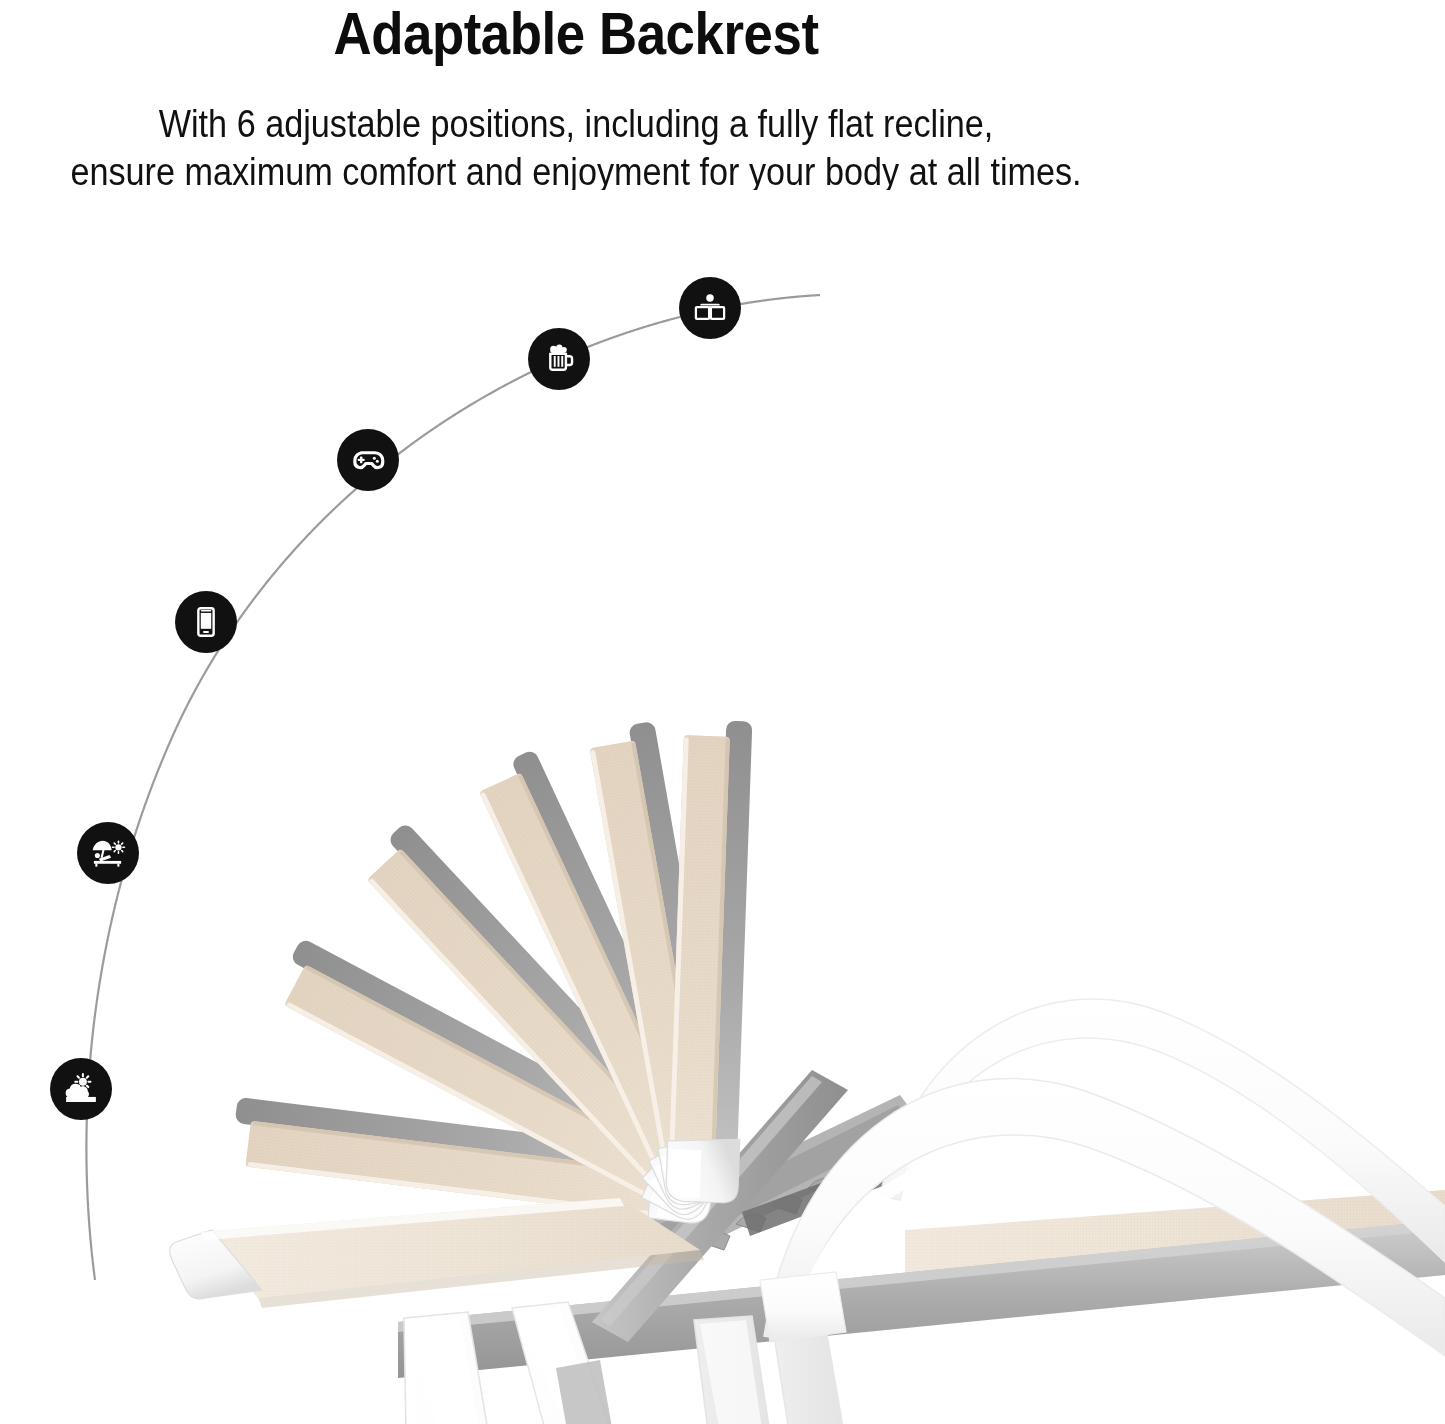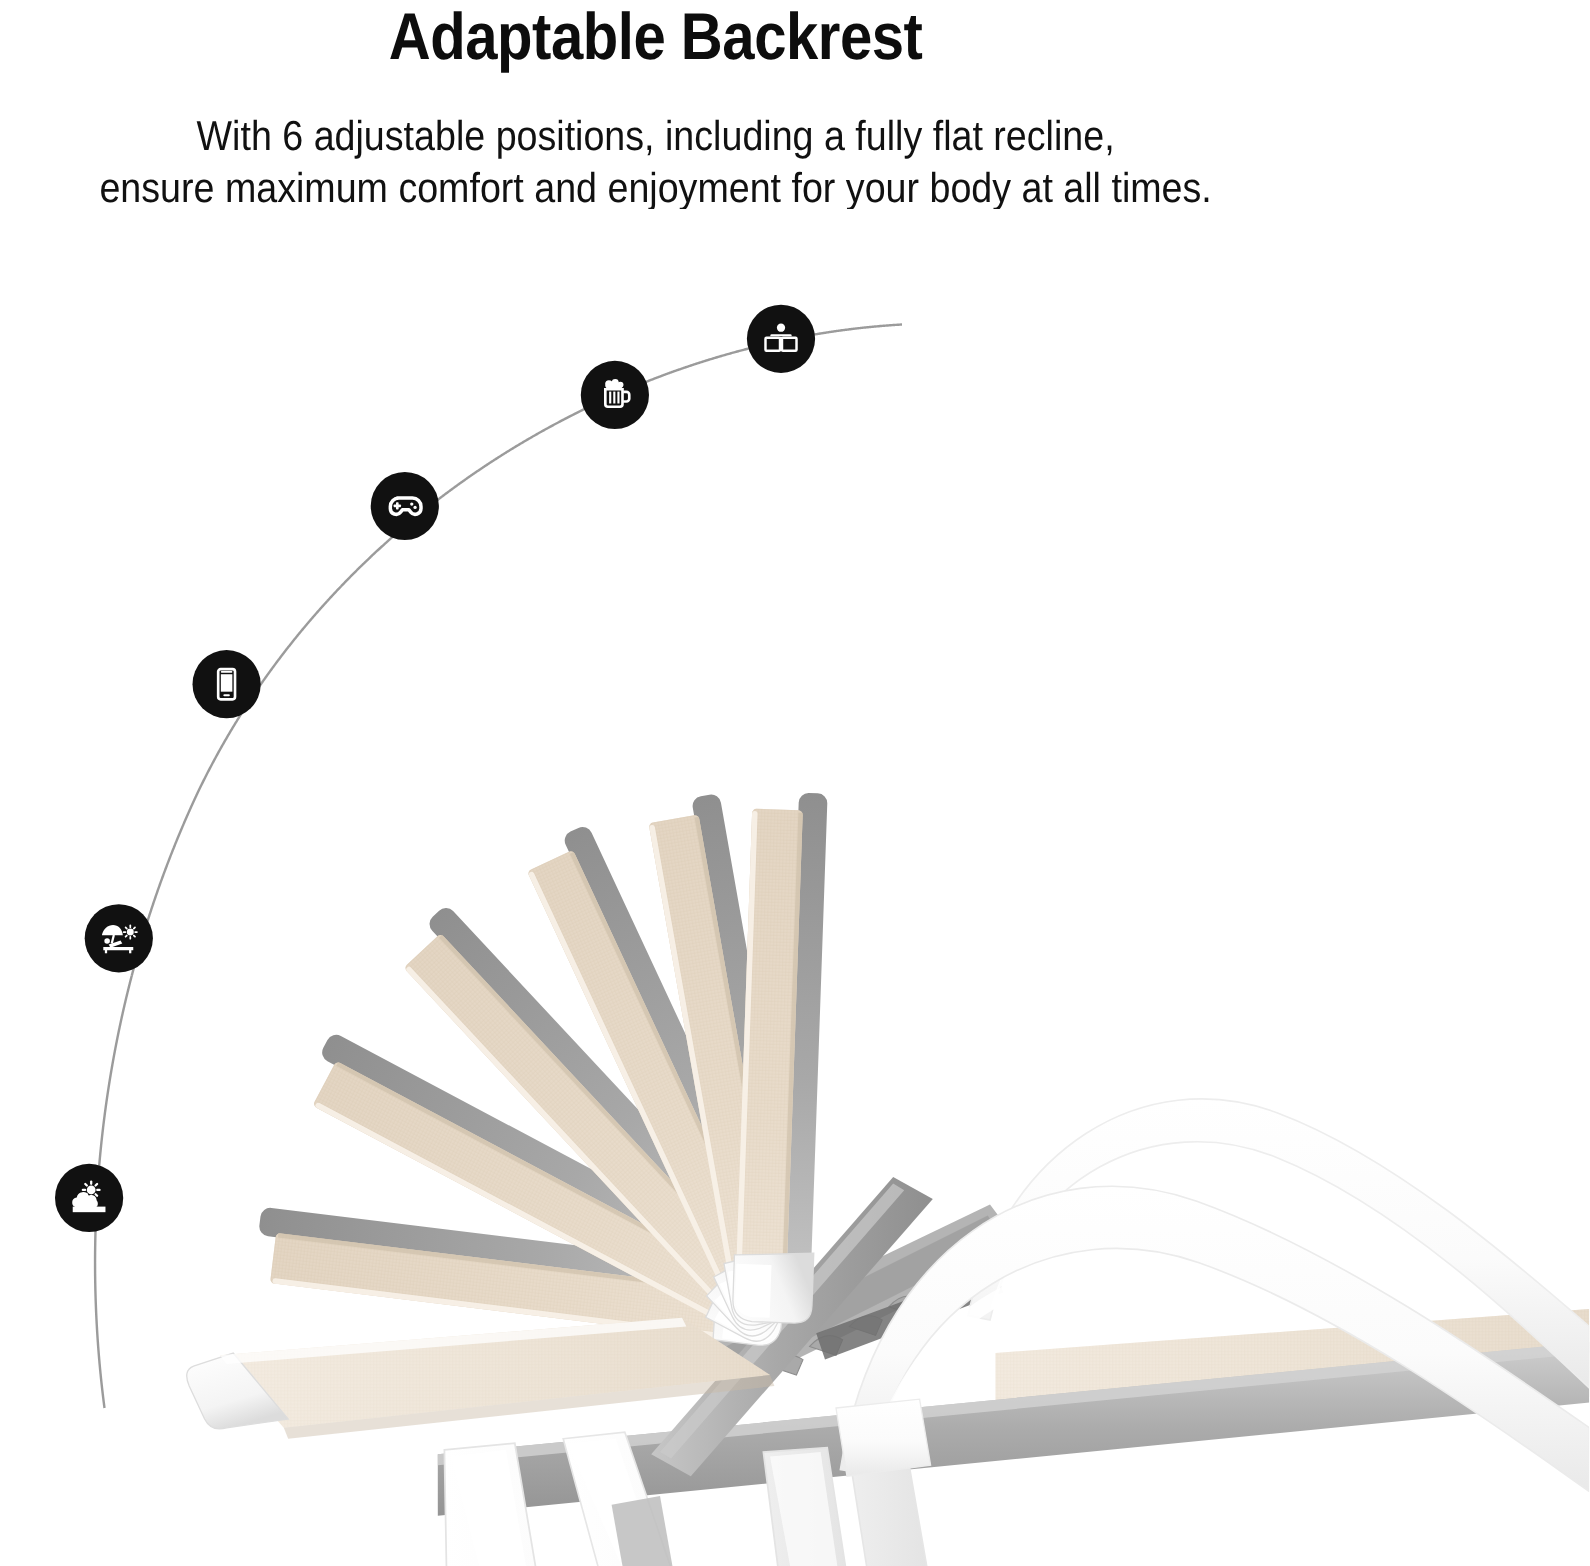--- a/index.html
+++ b/index.html
@@ -19,21 +19,20 @@
     overflow: hidden;
   }
 
   
   .header-block {
     position: absolute;
     left: 0;
     top: 0;
     width: 1152px;
     text-align: center;
-    padding-left: 20px;
   }
   .title {
     margin: 0;
     padding-top: 2px;
     font-family: "Liberation Sans Narrow", "Liberation Sans", sans-serif;
     font-size: 60px;
     font-weight: 700;
     letter-spacing: -0.5px;
     color: #0d0d0d;
     line-height: 1.06;

